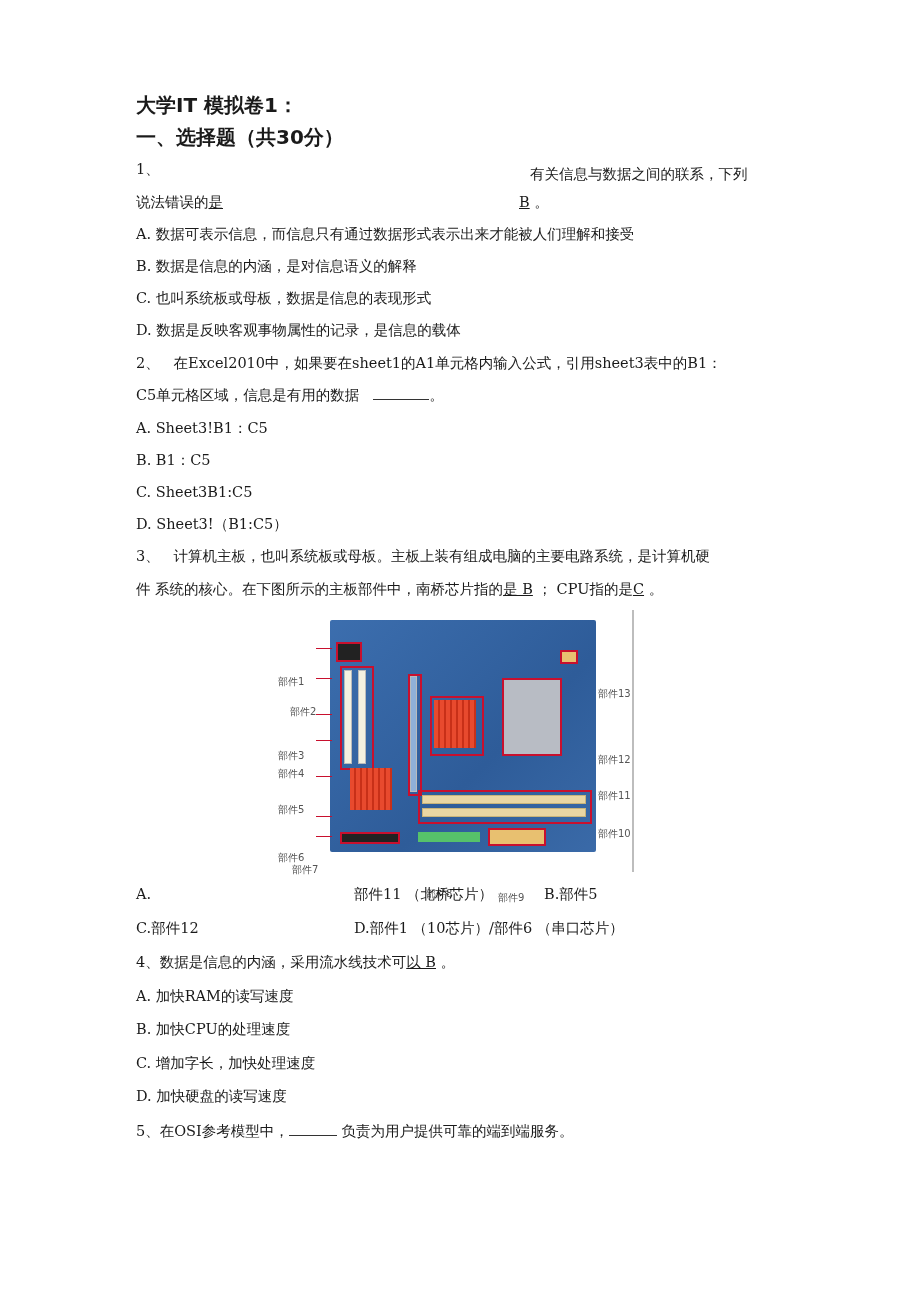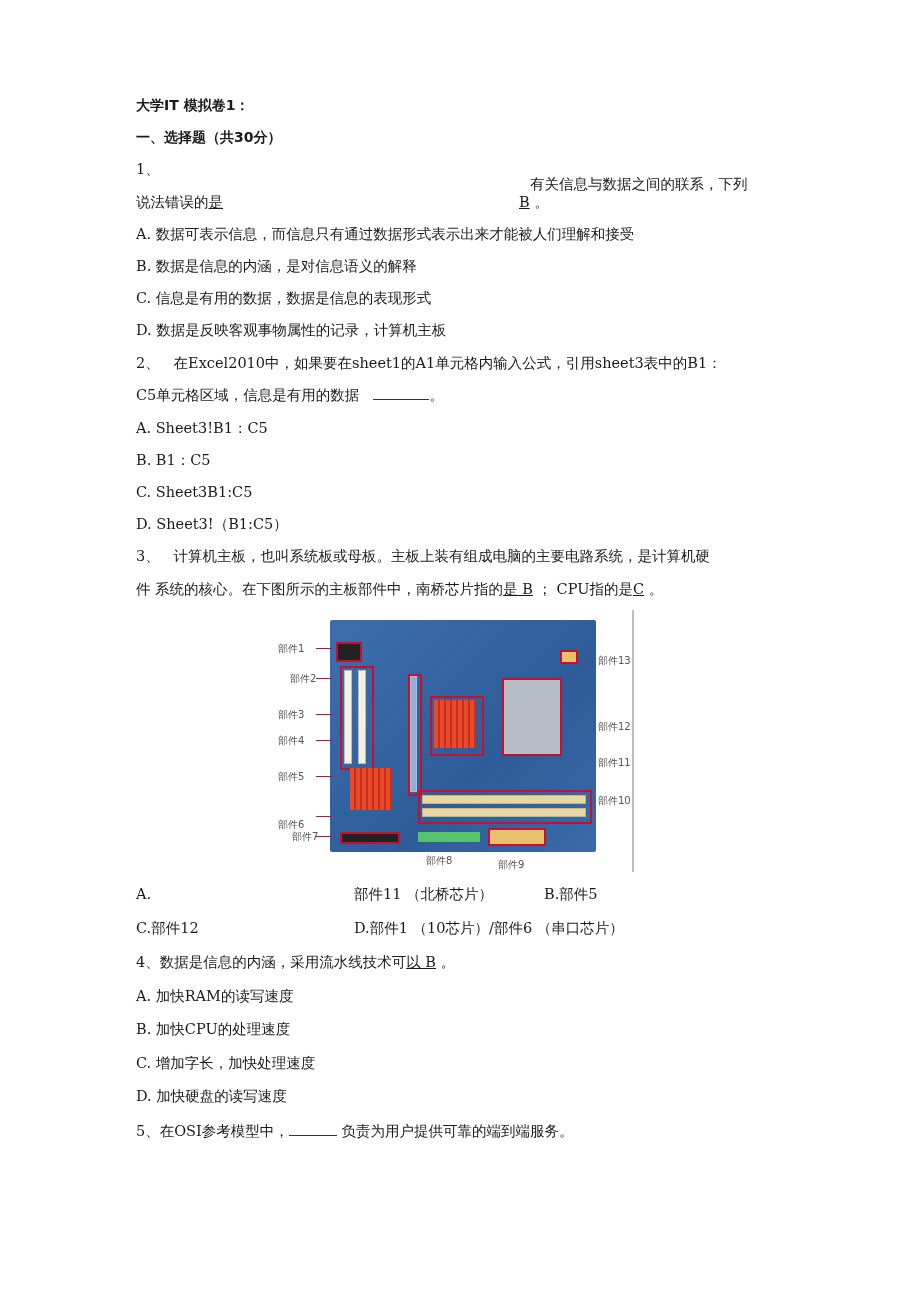--- a/index.html
+++ b/index.html
@@ -1,50 +1,50 @@
 <!DOCTYPE html>
 <html><head>
 <meta charset="utf-8">
 <style>
   html, body { margin: 0; padding: 0; background: #ffffff; }
   body { width: 920px; height: 1302px; position: relative; overflow: hidden;
          font-family: "DejaVu Serif", "Liberation Serif", serif; color: #1a1a1a; font-size: 14.5px; }
   .line { position: absolute; left: 136px; white-space: nowrap; line-height: 20px; }
-  .bold { font-family: "DejaVu Sans", "Liberation Sans", sans-serif; font-weight: bold; font-size: 14px; }
+  .bold { font-family: "DejaVu Sans", "Liberation Sans", sans-serif; font-weight: bold; font-size: 20px; }
   .u { text-decoration: underline; }
   .blank { display: inline-block; border-bottom: 1px solid #333; height: 14px; vertical-align: baseline; }
   .figure { position: absolute; left: 276px; top: 610px; width: 358px; height: 262px; }
   .vline { position: absolute; left: 632px; top: 610px; width: 2px; height: 262px; background: #bdbdbd; }
   .board { position: absolute; left: 54px; top: 10px; width: 266px; height: 232px;
            background: linear-gradient(135deg,#3c6eae,#2e5c99 60%,#3a6aa8); border-radius: 2px; }
   .rb { position: absolute; border: 2px solid #c8102e; }
-  .lbl { position: absolute; font-family: "DejaVu Sans","Liberation Sans",sans-serif; font-size: 10px; color: #555; white-space: nowrap; }
+  .lbl { position: absolute; font-family: "DejaVu Sans","Liberation Sans",sans-serif; font-size: 10px; color: #555; white-space: nowrap; margin-top: 33px; }
   .arrow { position: absolute; height: 1px; background: #c8102e; }
   .heat { position: absolute; background: repeating-linear-gradient(90deg,#e84a2e 0 4px,#c83018 4px 6px); }
   .slot { position: absolute; background: #f4f1e0; border: 1px solid #bbb; }
   .ram { position: absolute; background: #e9d6a3; border: 1px solid #c9b47a; }
   .green { position: absolute; background: #56c26a; }
 </style>
 </head>
 <body>
 
 <div>
 
   <div class="line bold" style="top:95px">大学IT 模拟卷1：</div>
   <div class="line bold" style="top:127px">一、选择题（共30分）</div>
 
   <div class="line" style="top:159px">1、</div>
-  <div class="line" style="top:174px; left:530px">有关信息与数据之间的联系，下列</div>
+  <div class="line" style="top:164px; left:530px">有关信息与数据之间的联系，下列</div>
   <div class="line" style="top:192px">
     <span>说法错误的</span><span class="u"><span>是</span><span style="display:inline-block;width:296px"></span><span>B</span></span><span> 。</span>
   </div>
   <div class="line" style="top:224px">A. 数据可表示信息，而信息只有通过数据形式表示出来才能被人们理解和接受</div>
   <div class="line" style="top:256px">B. 数据是信息的内涵，是对信息语义的解释</div>
-  <div class="line" style="top:288px">C. 信息是有用的数据，数据是信息的表现形式</div>
-  <div class="line" style="top:320px">D. 数据是反映客观事物属性的记录，计算机主板</div>
+  <div class="line" style="top:288px">C. 也叫系统板或母板，数据是信息的表现形式</div>
+  <div class="line" style="top:320px">D. 数据是反映客观事物属性的记录，是信息的载体</div>
 
   <div class="line" style="top:353px">
     <span>2、</span>&nbsp;&nbsp;&nbsp;<span>在Excel2010中，如果要在sheet1的A1单元格内输入公式，引用sheet3表中的B1：</span>
   </div>
   <div class="line" style="top:385px">
     <span>C5单元格区域，信息是有用的数据</span>&nbsp;&nbsp;&nbsp;<span class="blank" style="width:56px"></span><span>。</span>
   </div>
   <div class="line" style="top:418px">A. Sheet3!B1：C5</div>
   <div class="line" style="top:450px">B. B1：C5</div>
   <div class="line" style="top:482px">C. Sheet3B1:C5</div>
@@ -72,21 +72,21 @@
       <div class="rb" style="left:88px;top:170px;width:170px;height:30px"></div>
       <div class="ram" style="left:92px;top:175px;width:162px;height:7px"></div>
       <div class="ram" style="left:92px;top:188px;width:162px;height:7px"></div>
       <div class="rb" style="left:10px;top:212px;width:56px;height:8px;background:#222"></div>
       <div class="green" style="left:88px;top:212px;width:62px;height:10px"></div>
       <div class="rb" style="left:158px;top:208px;width:54px;height:14px;background:#e8c070"></div>
       <div class="rb" style="left:230px;top:30px;width:14px;height:10px;background:#e8c070"></div>
     </div>
     <div class="lbl" style="left:2px;top:32px">部件1</div>
     <div class="lbl" style="left:14px;top:62px">部件2</div>
-    <div class="lbl" style="left:2px;top:98px">部件3</div>
+    <div class="lbl" style="left:2px;top:106px">部件3</div>
     <div class="lbl" style="left:2px;top:124px">部件4</div>
     <div class="lbl" style="left:2px;top:160px">部件5</div>
     <div class="lbl" style="left:2px;top:208px">部件6</div>
     <div class="lbl" style="left:16px;top:220px">部件7</div>
     <div class="arrow" style="left:40px;top:38px;width:16px"></div>
     <div class="arrow" style="left:40px;top:68px;width:16px"></div>
     <div class="arrow" style="left:40px;top:104px;width:16px"></div>
     <div class="arrow" style="left:40px;top:130px;width:16px"></div>
     <div class="arrow" style="left:40px;top:166px;width:16px"></div>
     <div class="arrow" style="left:40px;top:206px;width:16px"></div>

